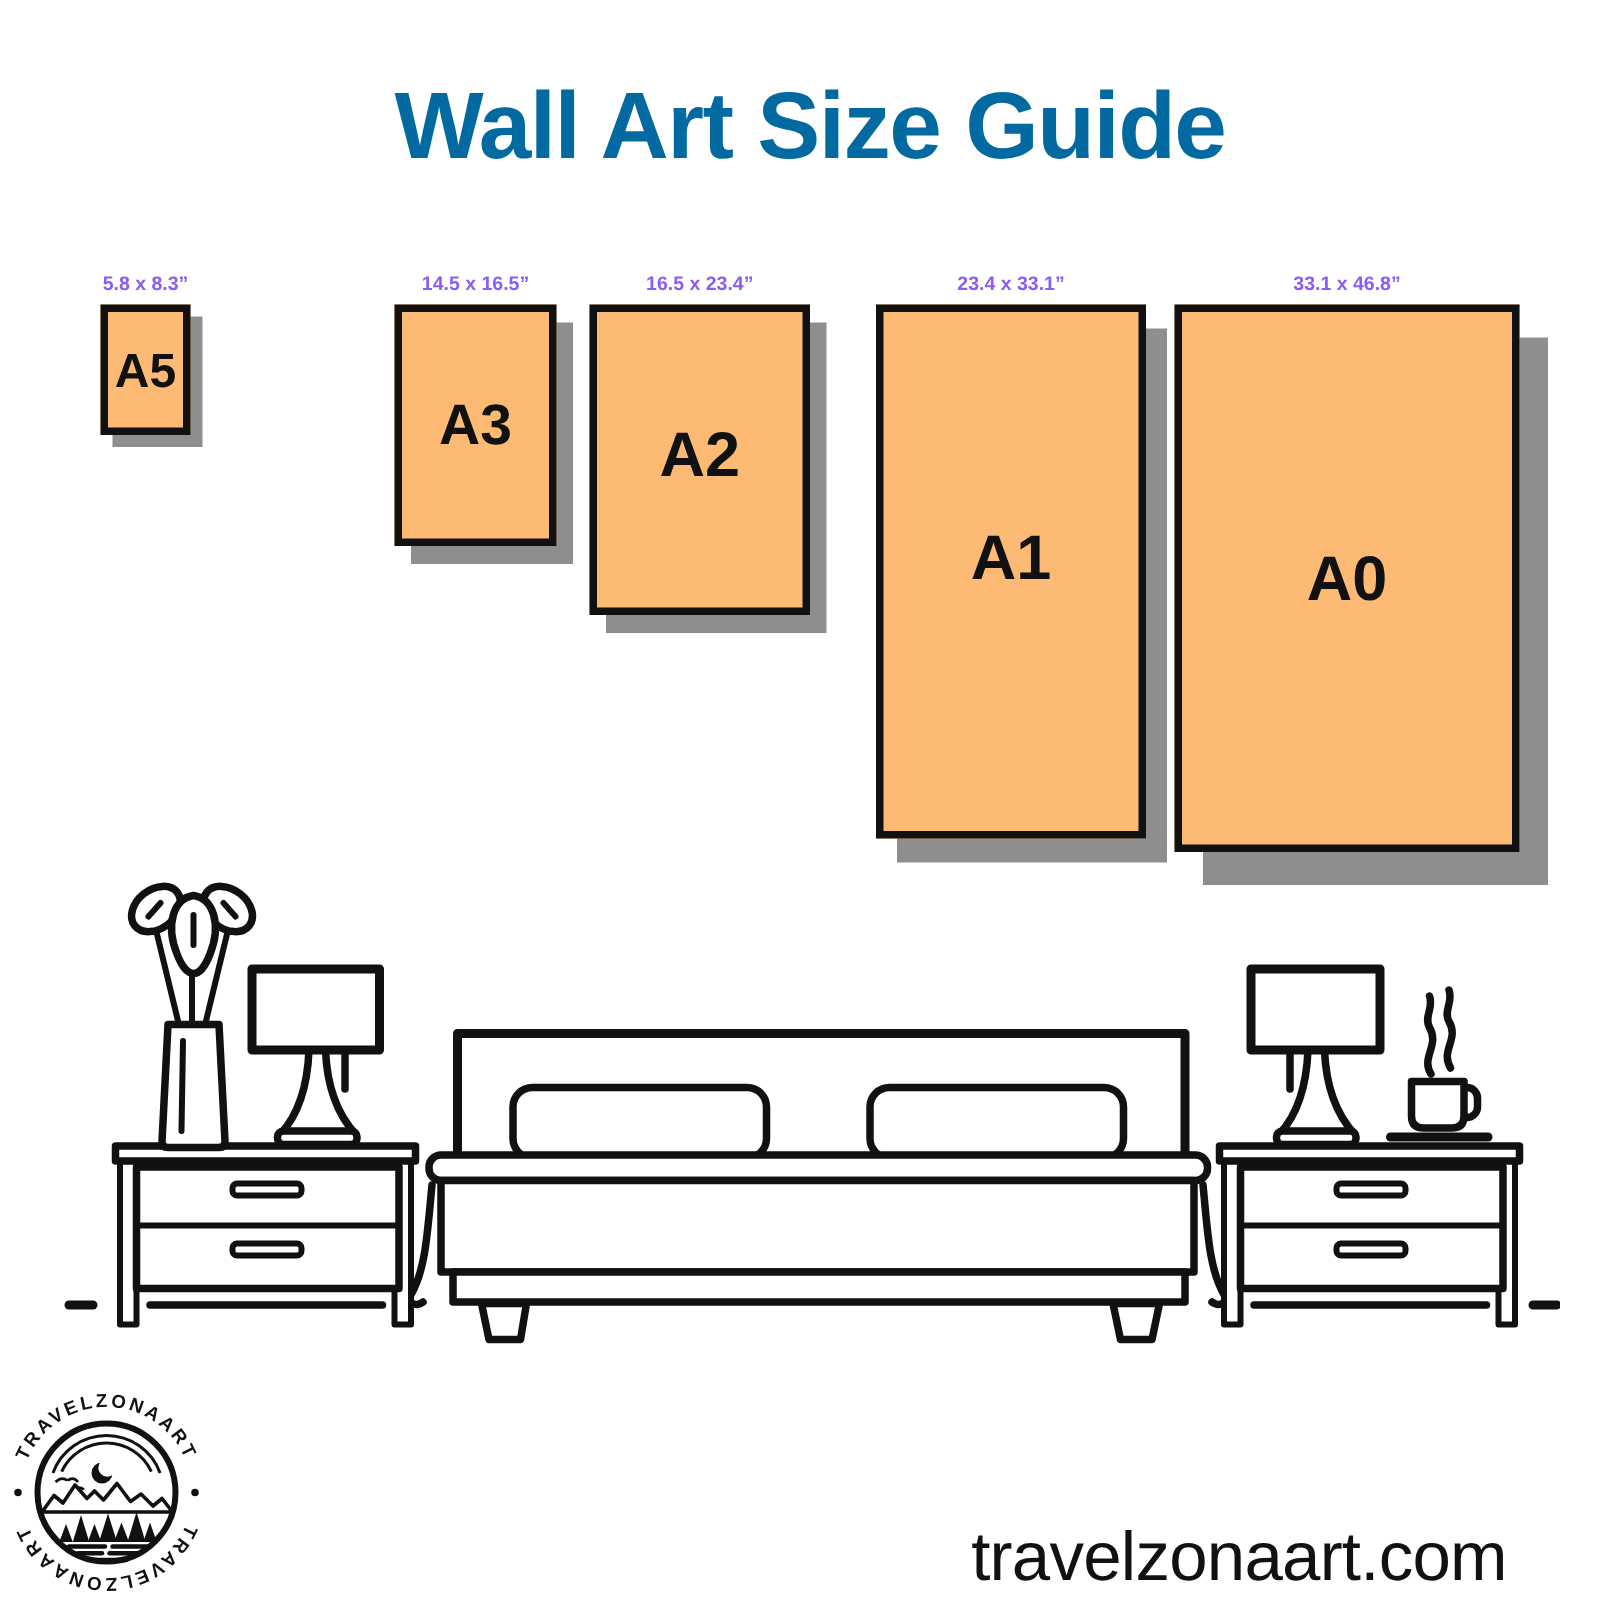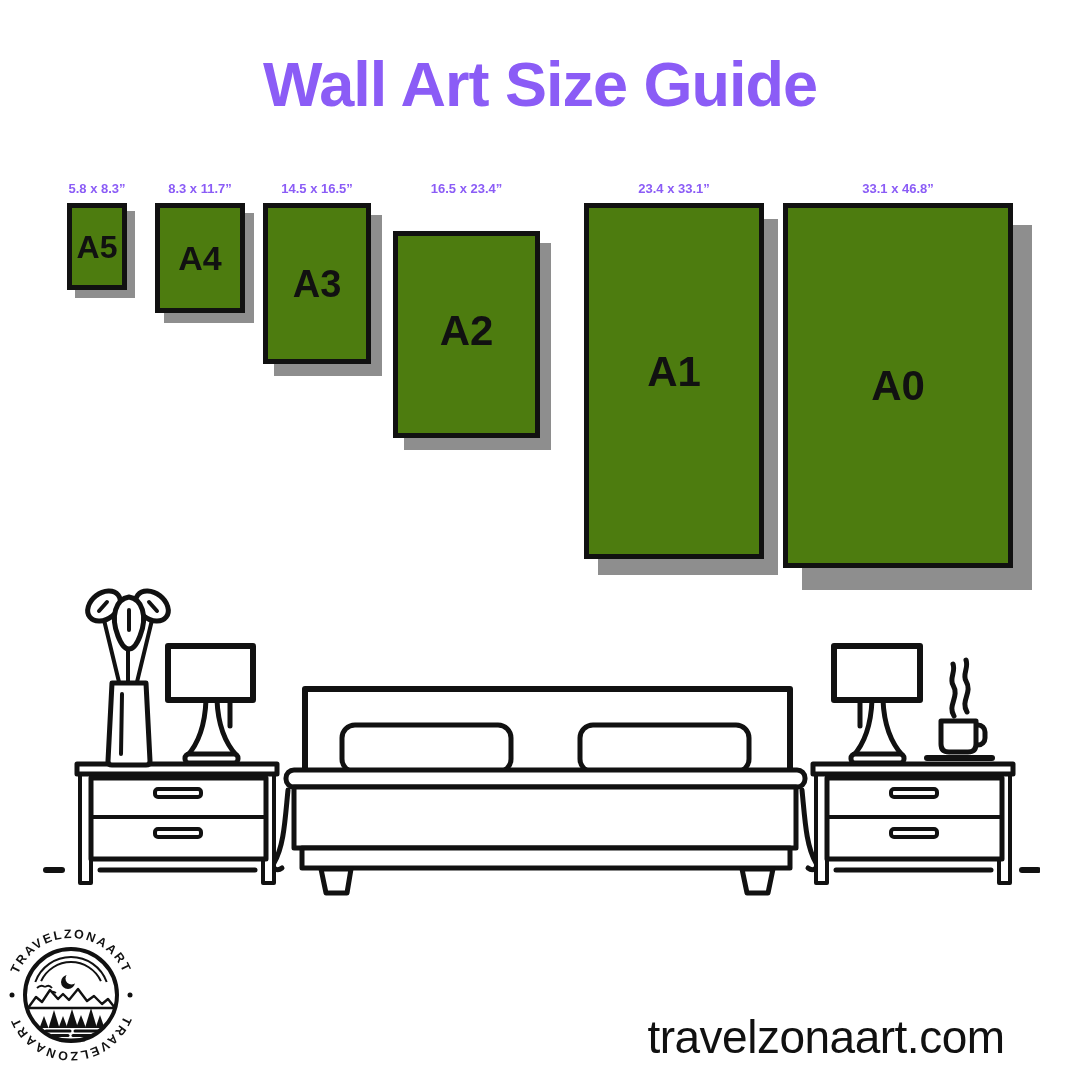--- a/index.html
+++ b/index.html
@@ -11,56 +11,56 @@
     position:relative;
     overflow:hidden;
   }
   .canvas{position:absolute;left:0;top:0;width:1080px;height:1080px;}
 
   
   .title{
     position:absolute;left:0;top:48px;width:1080px;
     text-align:center;
     font-size:63px;font-weight:800;letter-spacing:-1px;
-    color:#8b5cf6;
+    color:#0369a1;
   }
 
   
   .frame{position:absolute;}
   .dim{
     position:absolute;bottom:100%;left:50%;
     transform:translateX(-50%);
     margin-bottom:7px;
     white-space:nowrap;
     font-size:13px;font-weight:bold;color:#8b5cf6;
   }
   .paper{
     width:100%;height:100%;
-    background:#4d7c0f;
+    background:#fdba74;
     border:5px solid #111;
     box-sizing:border-box;
     display:flex;align-items:center;justify-content:center;
     box-shadow:var(--sx) var(--sy) 0 0 #8e8e8e;
   }
   .letter{font-weight:bold;color:#111;line-height:1;}
 
   .f-a5{left:67px;top:203px;width:60px;height:87px;}
   .f-a5 .paper{--sx:8px;--sy:8px;}
   .f-a5 .letter{font-size:32px;}
 
   .f-a4{left:155px;top:203px;width:90px;height:110px;}
   .f-a4 .paper{--sx:9px;--sy:10px;}
   .f-a4 .letter{font-size:34px;}
 
   .f-a3{left:263px;top:203px;width:108px;height:161px;}
   .f-a3 .paper{--sx:11px;--sy:12px;}
   .f-a3 .letter{font-size:38px;}
 
   .f-a2{left:393px;top:203px;width:147px;height:207px;text-align:center;}
-  .f-a2 .paper{--sx:11px;--sy:12px;padding-bottom:8px;margin-top:28px;}
+  .f-a2 .paper{--sx:11px;--sy:12px;padding-bottom:8px;}
   .f-a2 .letter{font-size:42px;}
 
   .f-a1{left:584px;top:203px;width:180px;height:356px;}
   .f-a1 .paper{--sx:14px;--sy:16px;padding-bottom:18px;}
   .f-a1 .letter{font-size:42px;}
 
   .f-a0{left:783px;top:203px;width:230px;height:365px;}
   .f-a0 .paper{--sx:19px;--sy:22px;}
   .f-a0 .letter{font-size:42px;}
 
@@ -91,26 +91,20 @@
 
   <div class="title">Wall Art Size Guide</div>
 
   <div class="frame f-a5">
     <div class="dim">5.8 x 8.3”</div>
     <div class="paper">
       <span class="letter">A5</span>
     </div>
   </div>
 
-  <div class="frame f-a4">
-    <div class="dim">8.3 x 11.7”</div>
-    <div class="paper">
-      <span class="letter">A4</span>
-    </div>
-  </div>
 
   <div class="frame f-a3">
     <div class="dim">14.5 x 16.5”</div>
     <div class="paper">
       <span class="letter">A3</span>
     </div>
   </div>
 
   <div class="frame f-a2">
     <div class="dim">16.5 x 23.4”</div>

